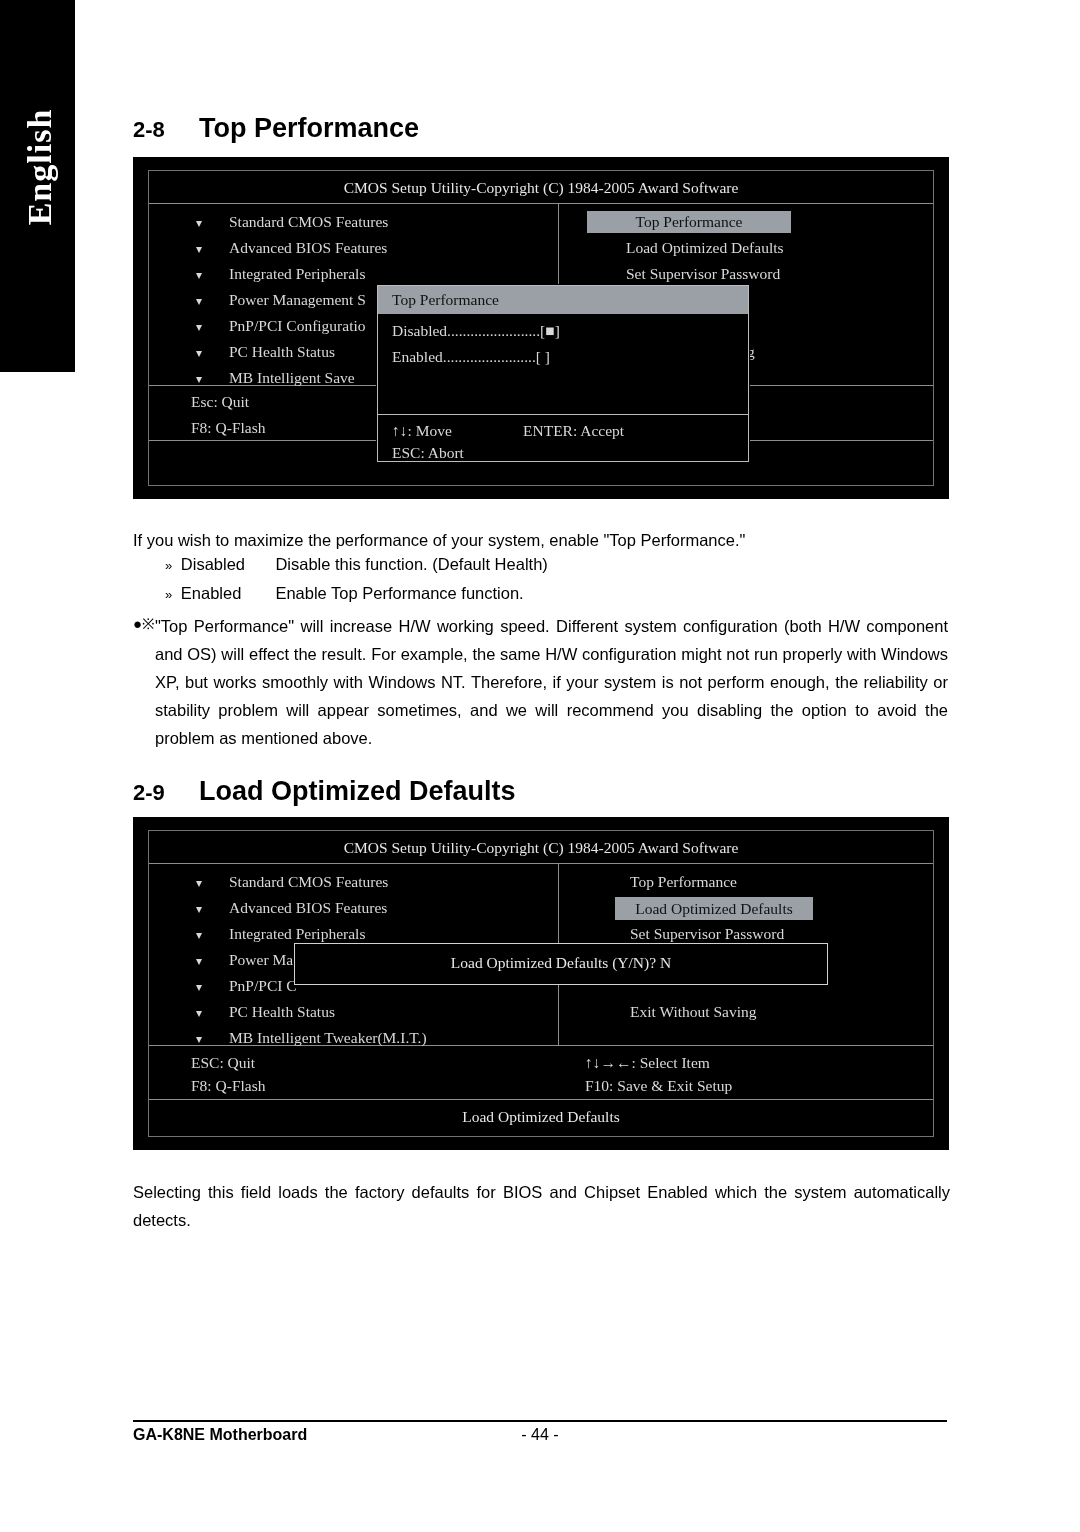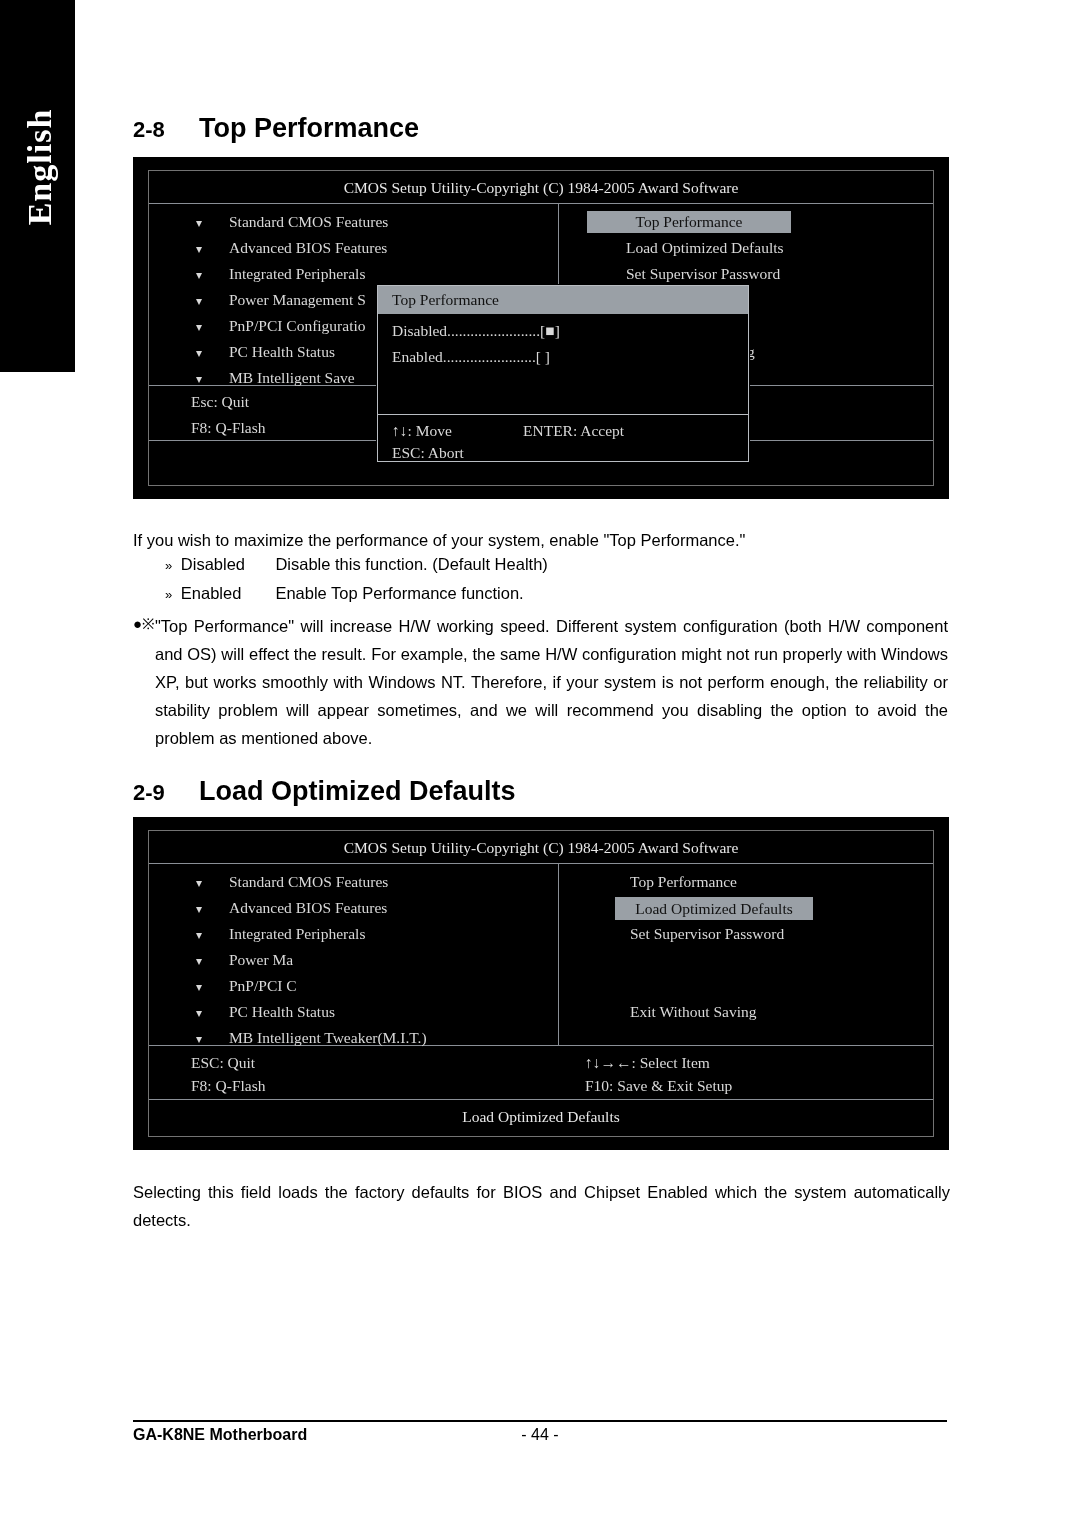--- a/index.html
+++ b/index.html
@@ -308,20 +308,23 @@
     <div class="bullet" style="left:47px; top:175px;">▾</div>
     <div class="menu-item" style="left:80px; top:172px;">PC Health Status</div>
     <div class="bullet" style="left:47px; top:201px;">▾</div>
     <div class="menu-item" style="left:80px; top:198px;">MB Intelligent Tweaker(M.I.T.)</div>
 
     <div class="menu-item" style="left:481px; top:42px;">Top Performance</div>
     <div class="highlight" style="left:466px; top:66px; width:198px; height:23px; line-height:23px;">Load Optimized Defaults</div>
     <div class="menu-item" style="left:481px; top:94px;">Set Supervisor Password</div>
     <div class="menu-item" style="left:481px; top:172px;text-align:center;">Exit Without Saving</div>
 
+    <div class="confirm-box" style="left:145px; top:112px; width:532px; height:40px;">
+      <div class="confirm-text" style="top:10px;">Load Optimized Defaults (Y/N)? N</div>
+    </div>
 
     <div class="footer-key" style="left:42px; top:223px;">ESC: Quit</div>
     <div class="footer-key" style="left:42px; top:246px;">F8: Q-Flash</div>
     <div class="footer-key" style="left:436px; top:223px;">↑↓→←: Select Item</div>
     <div class="footer-key" style="left:436px; top:246px;">F10: Save &amp; Exit Setup</div>
 
     <div class="confirm-text" style="top:277px;">Load Optimized Defaults</div>
   </div>
 </div>
 

